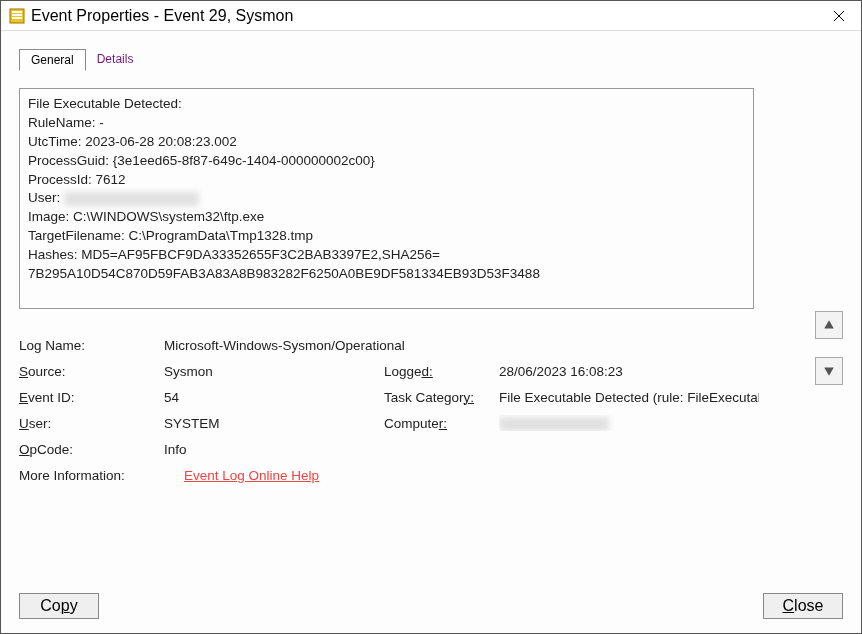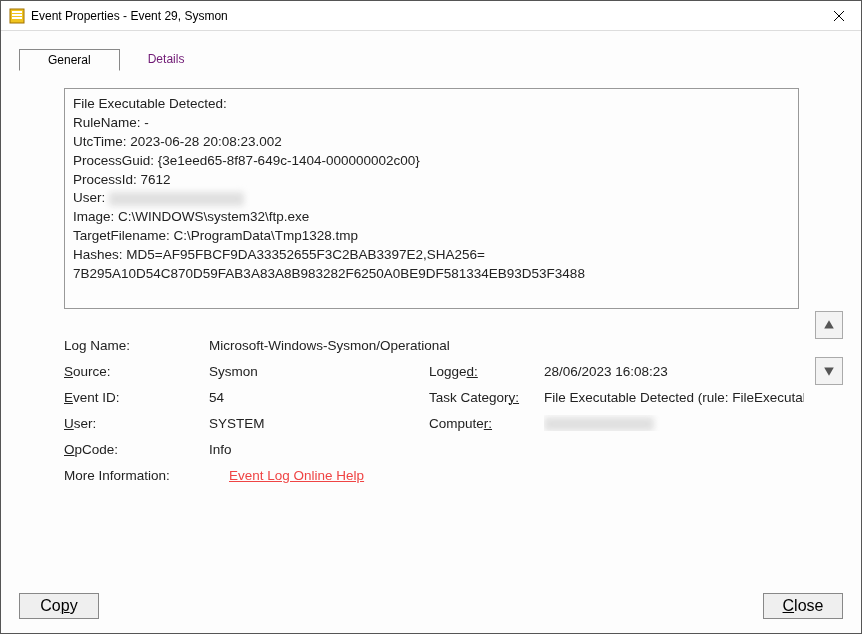--- a/index.html
+++ b/index.html
@@ -30,21 +30,21 @@
   .titlebar-icon {
     width: 16px;
     height: 16px;
     margin-right: 6px;
     display: flex;
     align-items: center;
     justify-content: center;
   }
   .titlebar-title {
     flex: 1;
-    font-size: 12px;
+    font-size: 16px;
     color: #000;
   }
   .titlebar-close {
     width: 36px;
     height: 28px;
     display: flex;
     align-items: center;
     justify-content: center;
     font-size: 14px;
     cursor: pointer;
@@ -53,38 +53,37 @@
   .client {
     flex: 1;
     padding: 18px 18px 14px 18px;
     position: relative;
   }
   .tabs {
     display: flex;
     margin-bottom: 0;
   }
   .tab {
-    padding: 3px 28px;
+    padding: 3px 11px;
     font-size: 12px;
     cursor: pointer;
     position: relative;
   }
   .tab.active {
     border: 1px solid #888;
     border-bottom: 1px solid #fdfdfd;
     background: #fdfdfd;
     z-index: 2;
   }
   .tab.inactive {
     color: #701a75;
   }
   .tab-body {
     margin-top: -1px;
     padding-top: 18px;
-    margin-left: 45px;
   }
   .event-text {
     width: 735px;
     border: 1px solid #999;
     padding: 6px 8px 24px 8px;
     font-size: 13.5px;
     color: #222;
     white-space: pre-wrap;
     line-height: 1.4;
     background: #fdfdfd;

